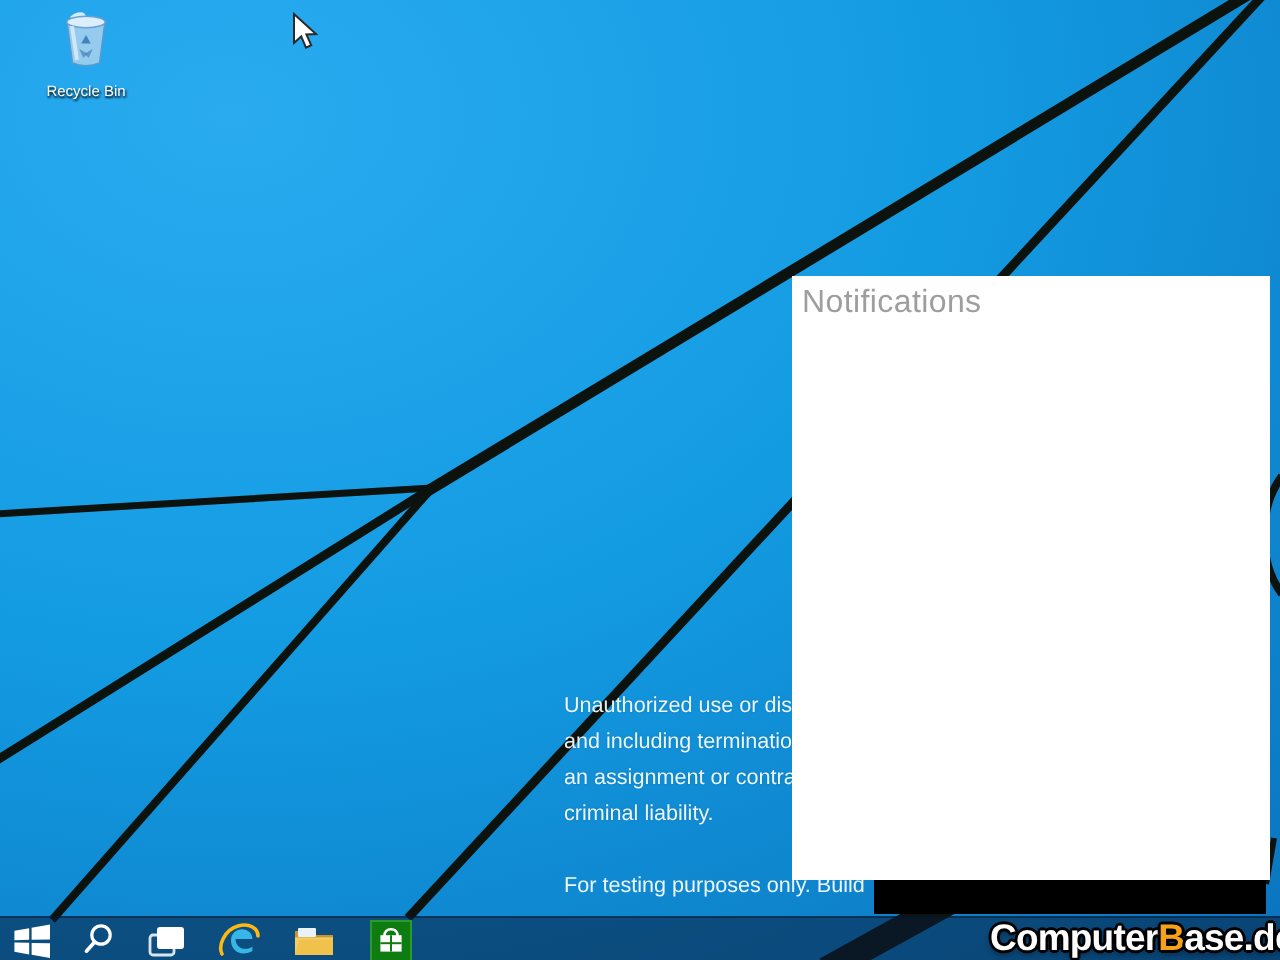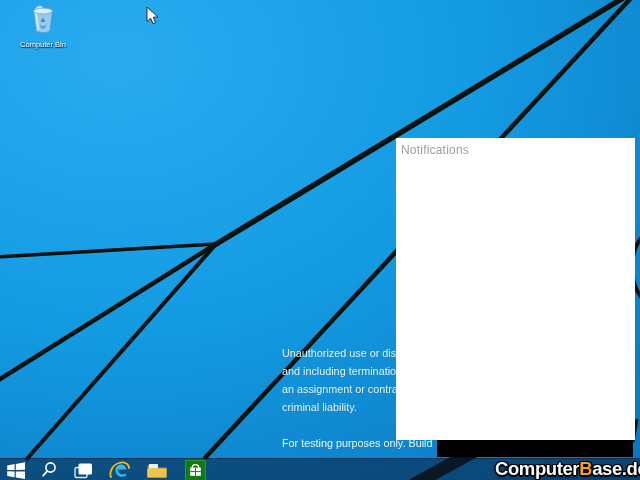--- a/index.html
+++ b/index.html
@@ -29,21 +29,21 @@
   #testing-watermark{
     position:absolute;left:282px;top:437px;width:360px;
     color:rgba(255,255,255,.92);font-size:10.8px;white-space:nowrap;
   }
 
   
   #notification-center{
     position:absolute;left:396px;top:138px;width:239px;height:302px;background:#ffffff;
   }
   #notification-center .title{
-    position:absolute;left:5px;top:5px;font-size:12px;color:#9e9e9e;letter-spacing:.2px;
+    position:absolute;left:5px;top:5px;font-size:16px;color:#9e9e9e;letter-spacing:.2px;
   }
   #notification-center .empty{
     position:absolute;left:5px;top:28px;font-size:12px;color:#0a0a0a;
   }
 
   
   #dark-strip{
     position:absolute;left:437px;top:440px;width:196px;height:17px;background:#000;
   }
 
@@ -113,21 +113,21 @@
       <path d="M5.5,8 L24.5,8 L21.8,28.5 Q15,31.2 8.2,28.5 Z" fill="url(#g1)" opacity="0"></path>
       <path d="M5.5,8 L24.5,8 L21.8,28.5 Q15,31.2 8.2,28.5 Z" fill="#aed4ef" opacity=".82" stroke="#5f98c9" stroke-width=".8"></path>
       <ellipse cx="15" cy="8" rx="9.6" ry="2.9" fill="#dceefb" stroke="#6aa1cf" stroke-width=".8"></ellipse>
       <path d="M8,10 L10.5,27" stroke="#ffffff" stroke-width="2" opacity=".55" fill="none"></path>
       <g fill="#3d7ab5" opacity=".9">
         <path d="M15,14.5 l2.4,4.2 h-4.8 Z"></path>
         <path d="M11.6,21.5 l4.2,2.4 -2.1,2.1 Z" opacity=".7"></path>
         <path d="M18.4,21.5 l-4.2,2.4 2.1,2.1 Z" opacity=".7"></path>
       </g>
     </svg>
-    <div class="label">Computer Bin</div>
+    <div class="label">Recycle Bin</div>
   </div>
 
   <div id="notification-center">
     <div class="title">Notifications</div>
   </div>
 
   <div id="dark-strip"></div>
 
   <div id="taskbar">
 

